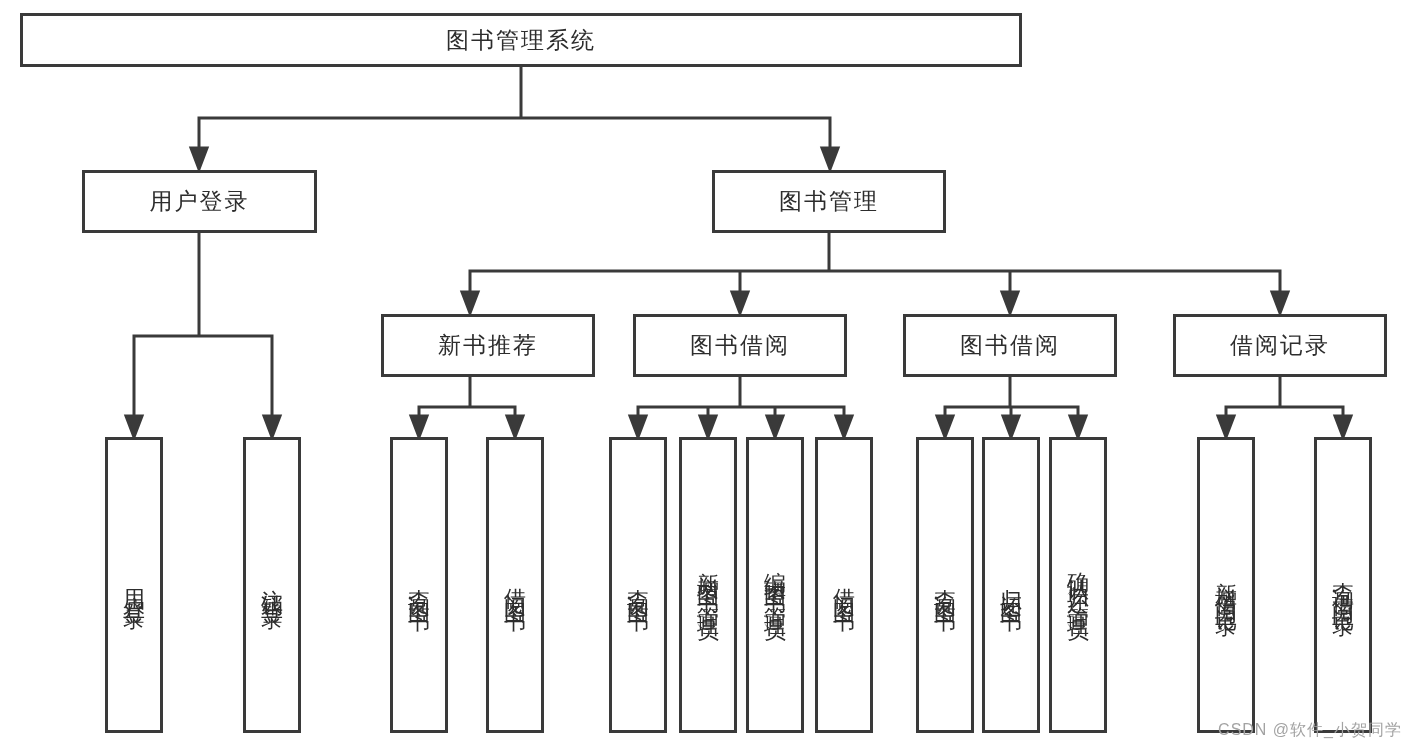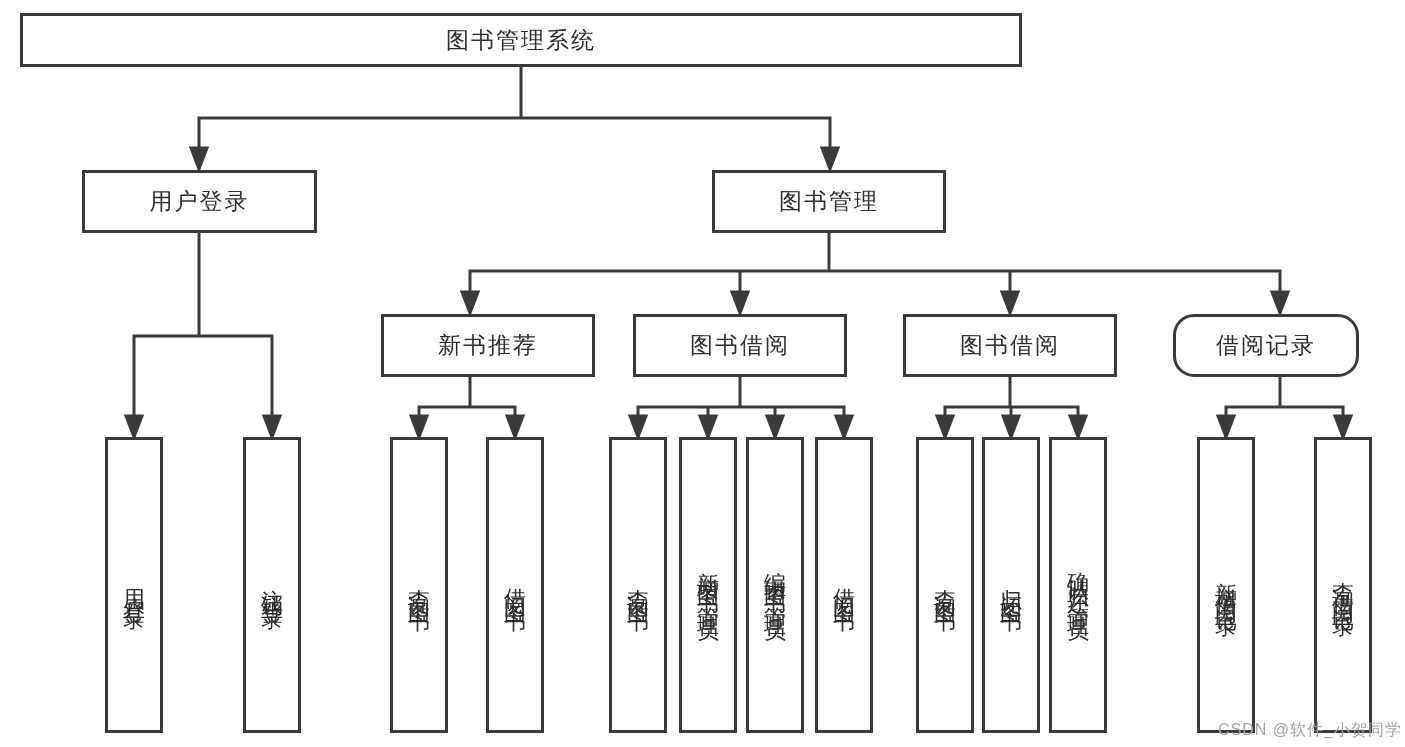--- a/index.html
+++ b/index.html
@@ -105,21 +105,21 @@
 
   <div class="hbox" style="left:381px; top:314px; width:214px; height:63px;">
     <span>新书推荐</span>
   </div>
   <div class="hbox" style="left:633px; top:314px; width:214px; height:63px;">
     <span>图书借阅</span>
   </div>
   <div class="hbox" style="left:903px; top:314px; width:214px; height:63px;">
     <span>图书借阅</span>
   </div>
-  <div class="hbox" style="left:1173px; top:314px; width:186px; height:63px;border-radius:21px;">
+  <div class="hbox" style="left:1173px; top:314px; width:214px; height:63px;">
     <span>借阅记录</span>
   </div>
 
   <div class="vbox" style="left:105px;">
     <span class="vtext">用户登录</span>
   </div>
   <div class="vbox" style="left:243px;">
     <span class="vtext">注销登录</span>
   </div>
 

